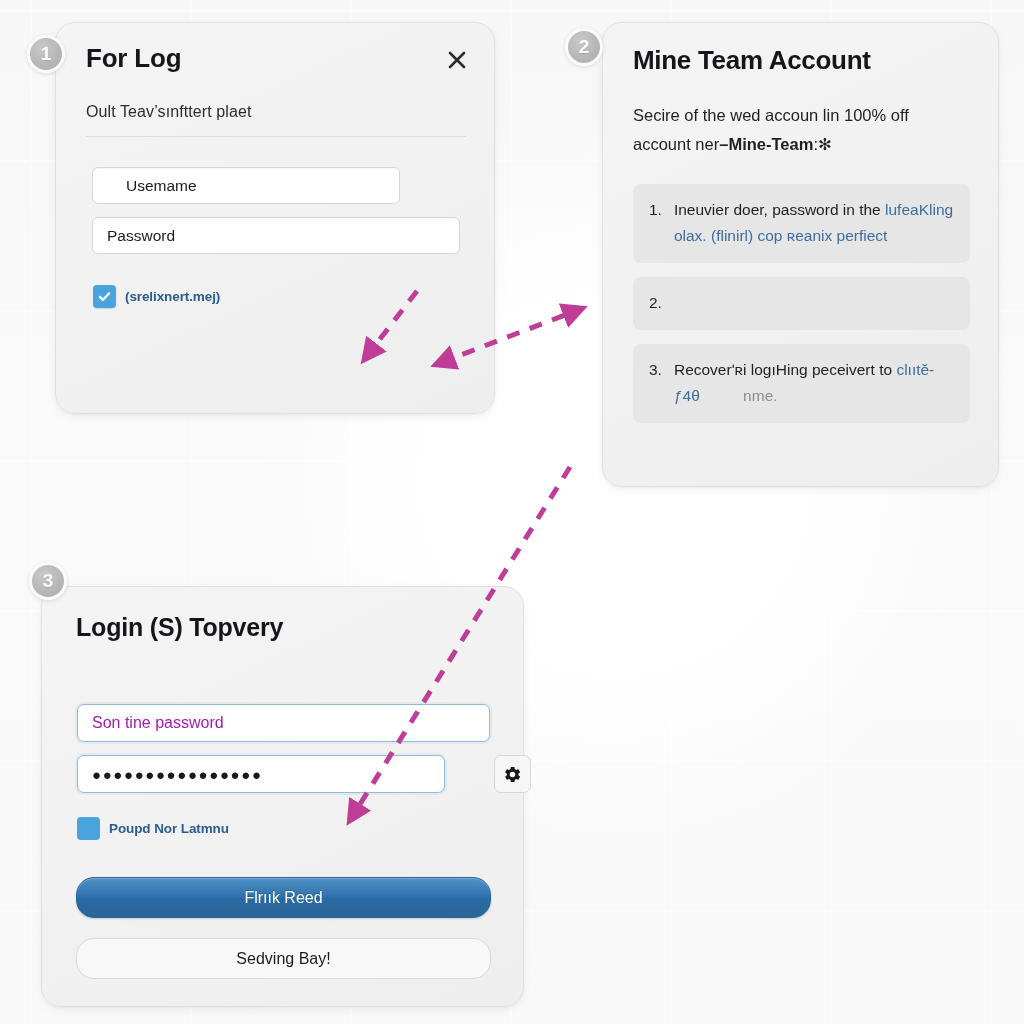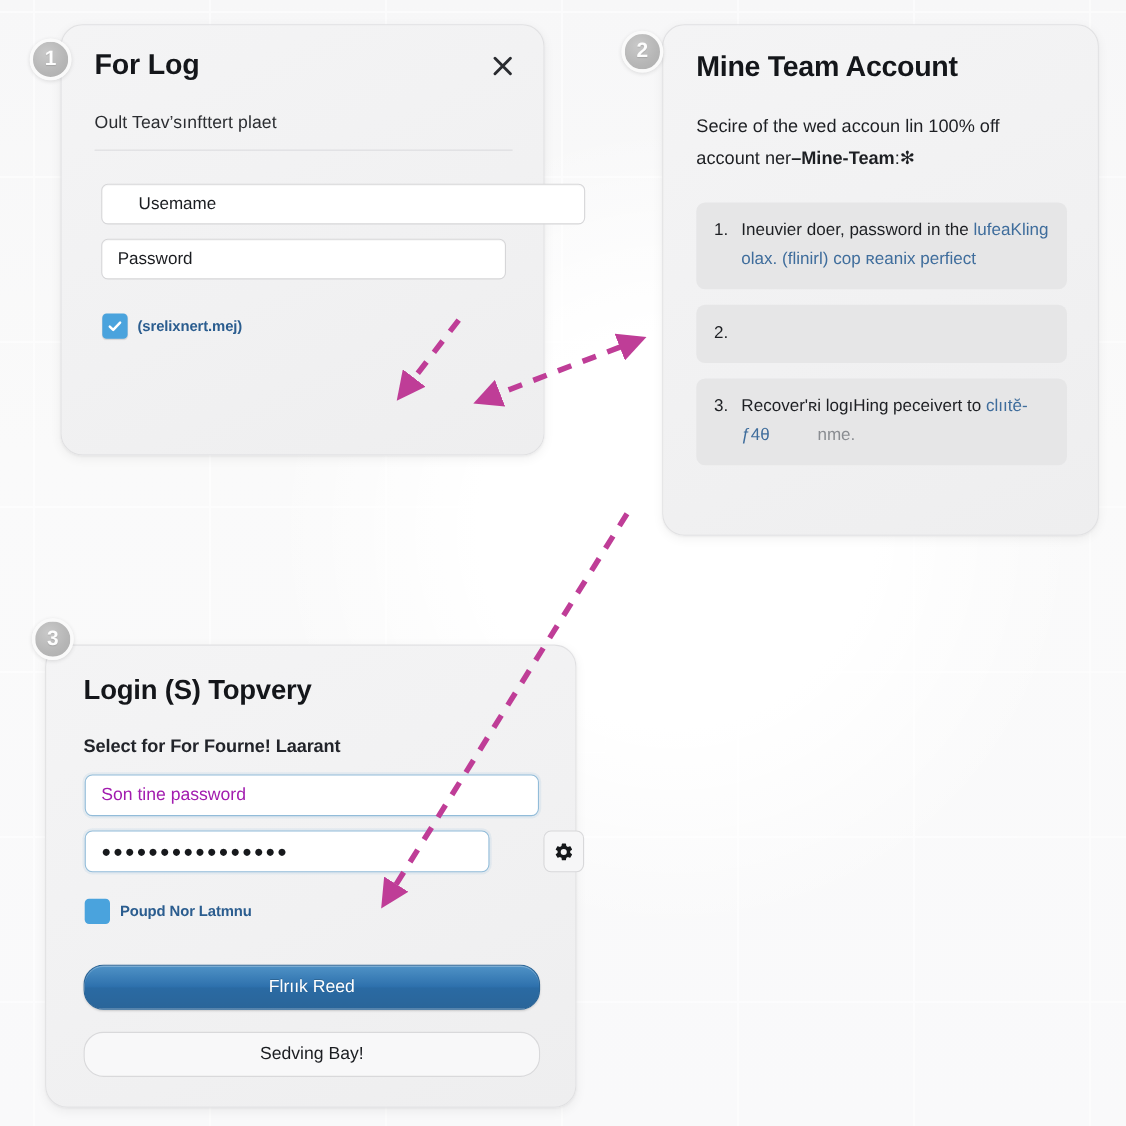--- a/index.html
+++ b/index.html
@@ -123,21 +123,21 @@
     background: #ffffff;
     border: 1px solid #d6d6d8;
     border-radius: 6px;
     box-shadow: 0 1px 1px rgba(0,0,0,.03) inset;
     display: flex;
     align-items: center;
     padding: 0 14px;
     font-size: 15.5px;
     color: #1a1c20;
   }
-  #p1-username { left: 36px; top: 144px; width: 440px; height: 37px; padding-left: 33px; }
+  #p1-username { left: 36px; top: 144px; width: 308px; height: 37px; padding-left: 33px; }
   #p1-password { left: 36px; top: 194px; width: 368px; height: 37px; }
 
   .cb-row {
     position: absolute;
     display: flex;
     align-items: center;
     gap: 9px;
   }
   #p1-remember-row { left: 37px; top: 262px; }
   .cb-checked {
@@ -350,21 +350,20 @@
     <div class="p2-item">
       <span class="p2-num">3.</span>
       <span class="p2-body"><span>Recoverʹʀi logıHing peceivert to </span><span class="lnk">clııtĕ-ƒ4θ</span><span class="muted"> nme.</span></span>
     </div>
   </div>
 </div>
 <div class="step-badge" id="badge-2">2</div>
 
 <div class="panel" id="panel-3">
   <div class="p3-title">Login (S) Topvery</div>
-  <div class="p3-sub">Select for For Fourne! Laarant</div>
 
   <div class="field-blue" id="p3-otp">
     <span>Son tine password</span>
   </div>
 
   <div class="field-blue" id="p3-pw">
     <span class="dots">●●●●●●●●●●●●●●●●</span>
   </div>
 
   <div class="gear-button">

